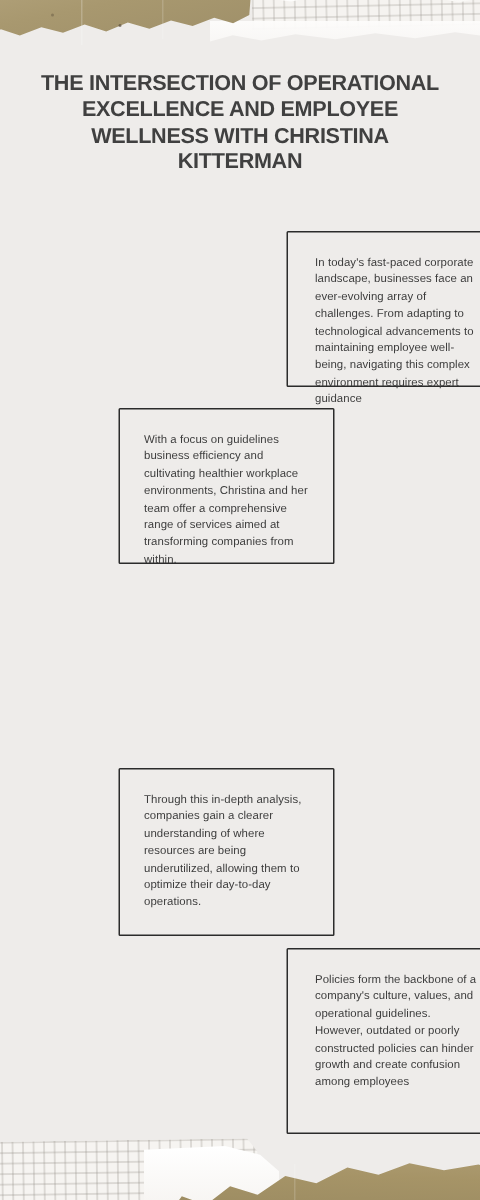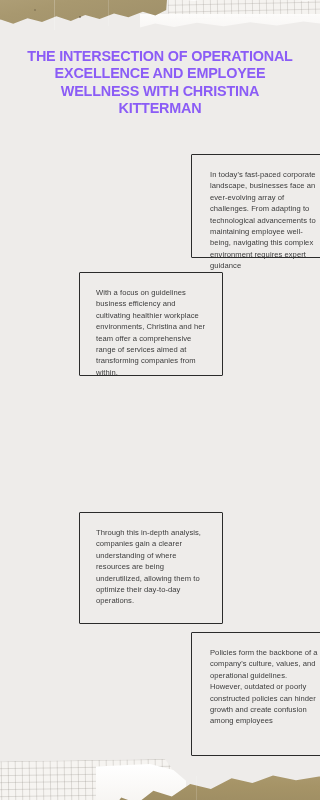--- a/index.html
+++ b/index.html
@@ -131,21 +131,21 @@
     background: rgba(255,255,255,.16);
   }
 
   
   .title {
     position: absolute;
     top: 38px;
     left: 26px;
     width: 268px;
     text-align: center;
-    color: #8b5cf6;
+    color: #404040;
     font-weight: 800;
     font-size: 14.4px;
     line-height: 17.5px;
     letter-spacing: -0.2px;
     text-transform: uppercase;
     font-family: "Liberation Sans", sans-serif;
   }
 
   
   .card {

